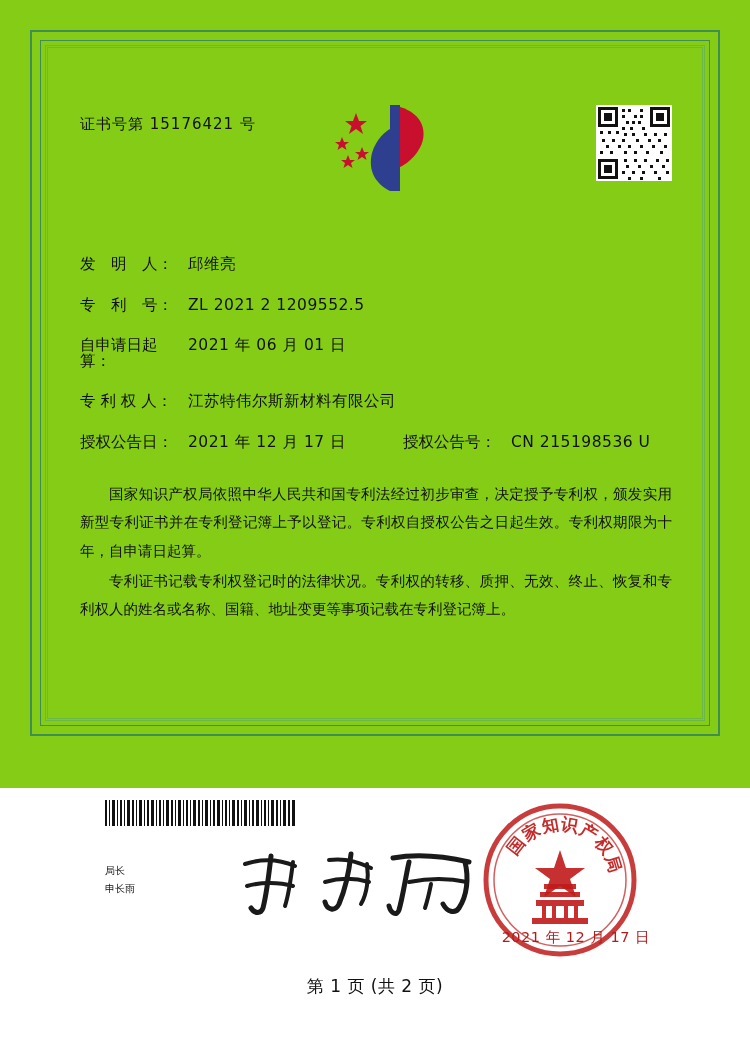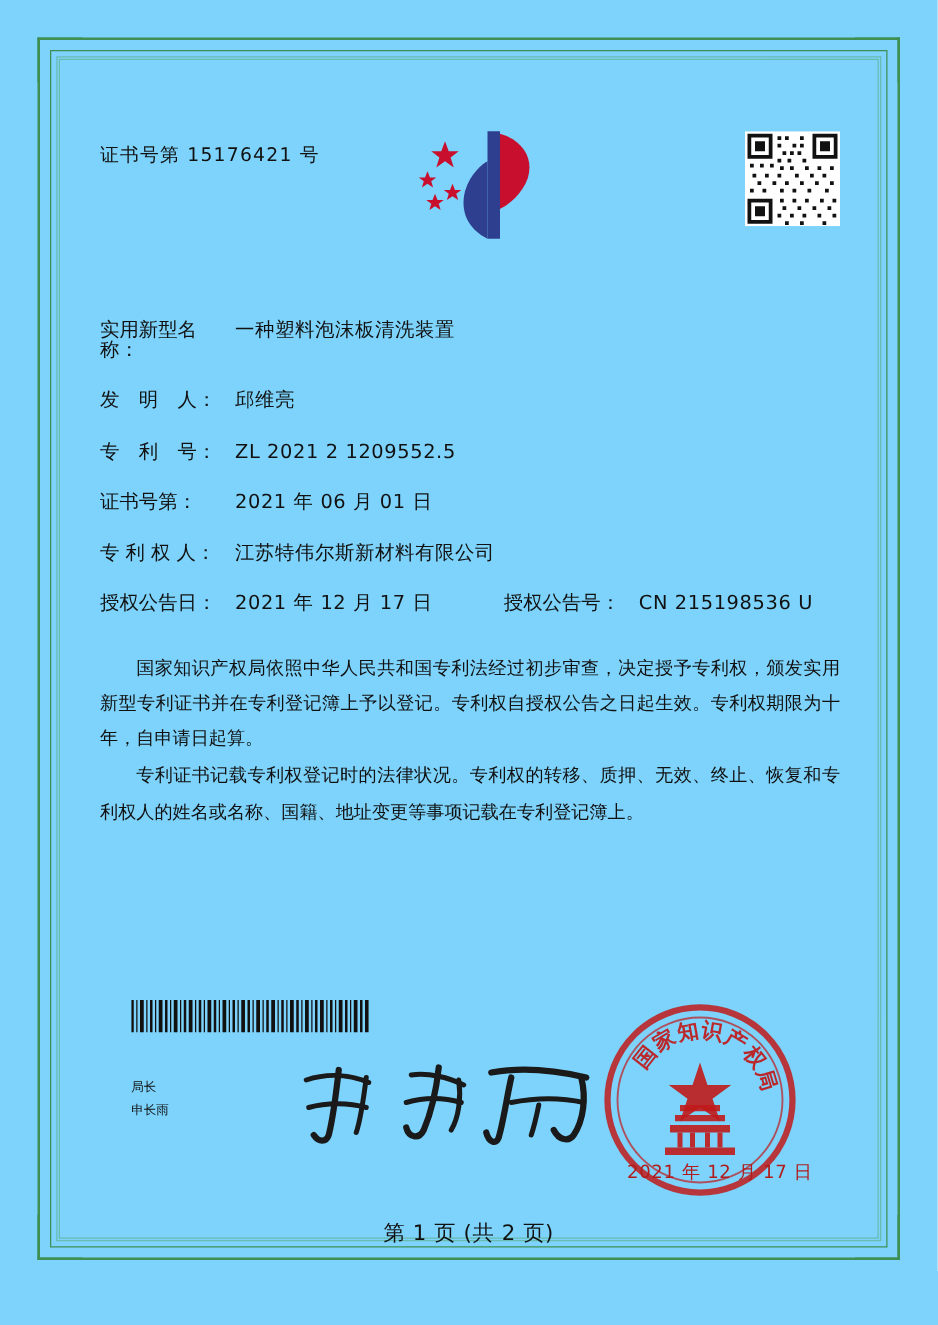--- a/index.html
+++ b/index.html
@@ -11,22 +11,22 @@
     height: 1060px;
     background: #ffffff;
     font-family: "DejaVu Sans", "Liberation Sans", sans-serif;
     color: #1a1a1a;
     overflow: hidden;
   }
 
   .page {
     position: relative;
     width: 750px;
-    height: 1060px;
-    background: #7dd3fc;
+    height: 788px;
+    background: #84cc16;
   }
 
   
   .border-outer {
     position: absolute;
     left: 30px;
     top: 30px;
     right: 30px;
     bottom: 52px;
     border: 2px solid #3f8f54;
@@ -308,37 +308,33 @@
               <rect x="44" y="72" width="3" height="3"></rect>
               <rect x="62" y="72" width="3" height="3"></rect>
           </g>
         </svg>
       </div>
     </div>
 
 
     <div class="fields">
 
-      <div class="frow">
-        <div class="flabel">实用新型名称：</div>
-        <div class="fvalue">一种塑料泡沫板清洗装置</div>
-      </div>
 
       <div class="frow">
         <div class="flabel">发　明　人：</div>
         <div class="fvalue">邱维亮</div>
       </div>
 
       <div class="frow">
         <div class="flabel">专　利　号：</div>
         <div class="fvalue">ZL 2021 2 1209552.5</div>
       </div>
 
       <div class="frow">
-        <div class="flabel">证书号第：</div>
+        <div class="flabel">自申请日起算：</div>
         <div class="fvalue">2021 年 06 月 01 日</div>
       </div>
 
       <div class="frow">
         <div class="flabel">专 利 权 人：</div>
         <div class="fvalue">江苏特伟尔斯新材料有限公司</div>
       </div>
 
 
       <div class="frow split">

